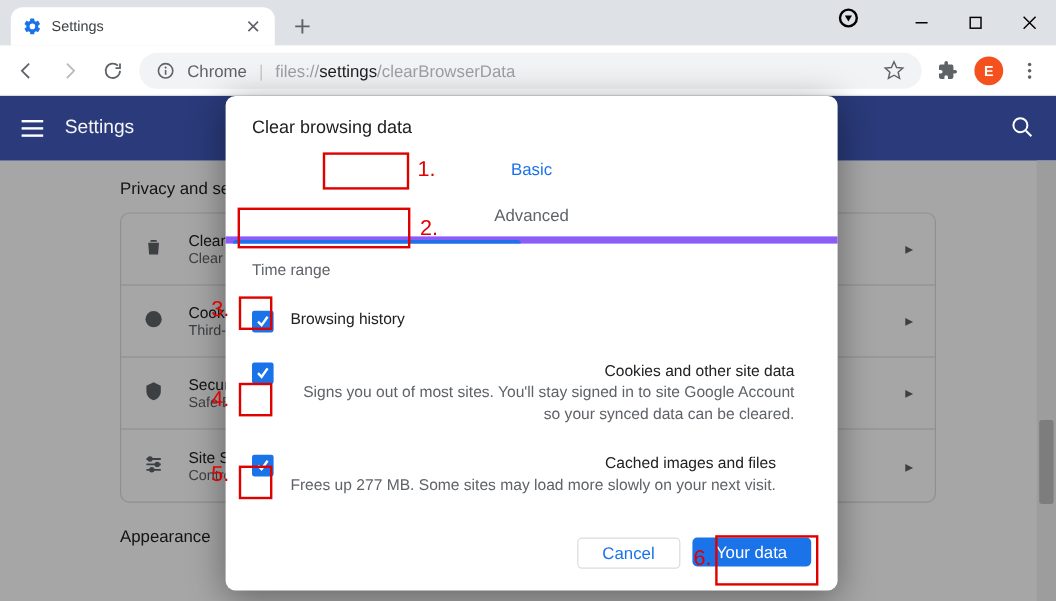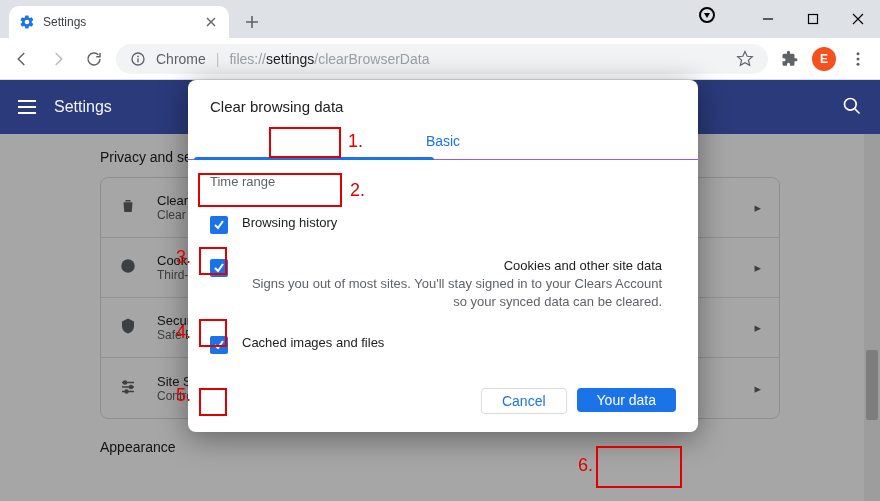--- a/index.html
+++ b/index.html
@@ -54,21 +54,21 @@
 
   
   .scrim { position:absolute; left:0; right:0; top:134px; bottom:0; background:rgba(0,0,0,0.35); }
 
   
   .dialog {
     position:absolute; left:188px; top:80px; width:510px; background:#fff;
     border-radius:8px; box-shadow: 0 6px 30px rgba(0,0,0,0.4); padding-bottom: 0;
   }
   .dlg-title { font-size: 15px; color:#202124; padding: 18px 22px 6px; }
-  .tabs { display:flex; border-bottom: 1px solid #8b5cf6; flex-direction: column; }
+  .tabs { display:flex; border-bottom: 6px solid #8b5cf6; flex-direction: column; }
   .tabs .dtab { flex:1; text-align:center; padding: 12px 0 10px; font-size: 14px; color:#5f6368; cursor:pointer;}
   .tabs .dtab.active { color:#1a73e8; font-weight:500; }
   .tab-underline { height:3px; background:#1a73e8; width: 240px; margin-left: 6px; border-radius: 3px 3px 0 0; margin-top:-3px;}
   .dlg-body { padding: 14px 22px 18px; }
 
   .time-row { display:flex; align-items:center; gap: 32px; margin-bottom: 18px;}
   .time-label { font-size: 13px; color:#5f6368; }
   .select { height:32px; background:#f1f3f4; border-radius:4px; display:flex; align-items:center; padding:0 12px; gap: 100px; color:#202124; font-size:13px;}
   .select .arrow { color:#5f6368; }
 
@@ -250,20 +250,21 @@
 
 <div class="fake-scroll"></div>
 <div class="fake-thumb"></div>
 
 <div class="scrim"></div>
 
 <div class="dialog">
   <div class="dlg-title">Clear browsing data</div>
   <div class="tabs">
     <div class="dtab active">Basic</div>
+    <div class="dtab">Advanced</div>
   </div>
   <div class="tab-underline"></div>
 
   <div class="dlg-body">
     <div class="time-row">
       <span class="time-label">Time range</span>
     </div>
 
     <div class="check-row">
       <div class="checkbox">
@@ -277,32 +278,33 @@
     </div>
 
     <div class="check-row">
       <div class="checkbox">
           <svg width="12" height="12" viewBox="0 0 12 12">
             <path d="M2 6l3 3 5-7" stroke="#fff" stroke-width="2" fill="none"></path>
           </svg>
         </div>
       <div class="check-txt">
         <div class="h">Cookies and other site data</div>
-        <div class="d"><span>Signs you out of most sites. You'll stay signed in to your Clears Account so your synced data can be cleared.</span></div>
+        <div class="d"><span>Signs you out of most sites. You'll stay signed in to site Google Account so your synced data can be cleared.</span></div>
       </div>
     </div>
 
     <div class="check-row">
       <div class="checkbox">
           <svg width="12" height="12" viewBox="0 0 12 12">
             <path d="M2 6l3 3 5-7" stroke="#fff" stroke-width="2" fill="none"></path>
           </svg>
         </div>
       <div class="check-txt">
         <div class="h">Cached images and files</div>
+        <div class="d"><span>Frees up 277 MB. Some sites may load more slowly on your next visit.</span></div>
       </div>
     </div>
   </div>
 
   <div class="dlg-actions">
     <div class="btn secondary">Cancel</div>
     <div class="btn primary">Your data</div>
   </div>
 </div>
 

